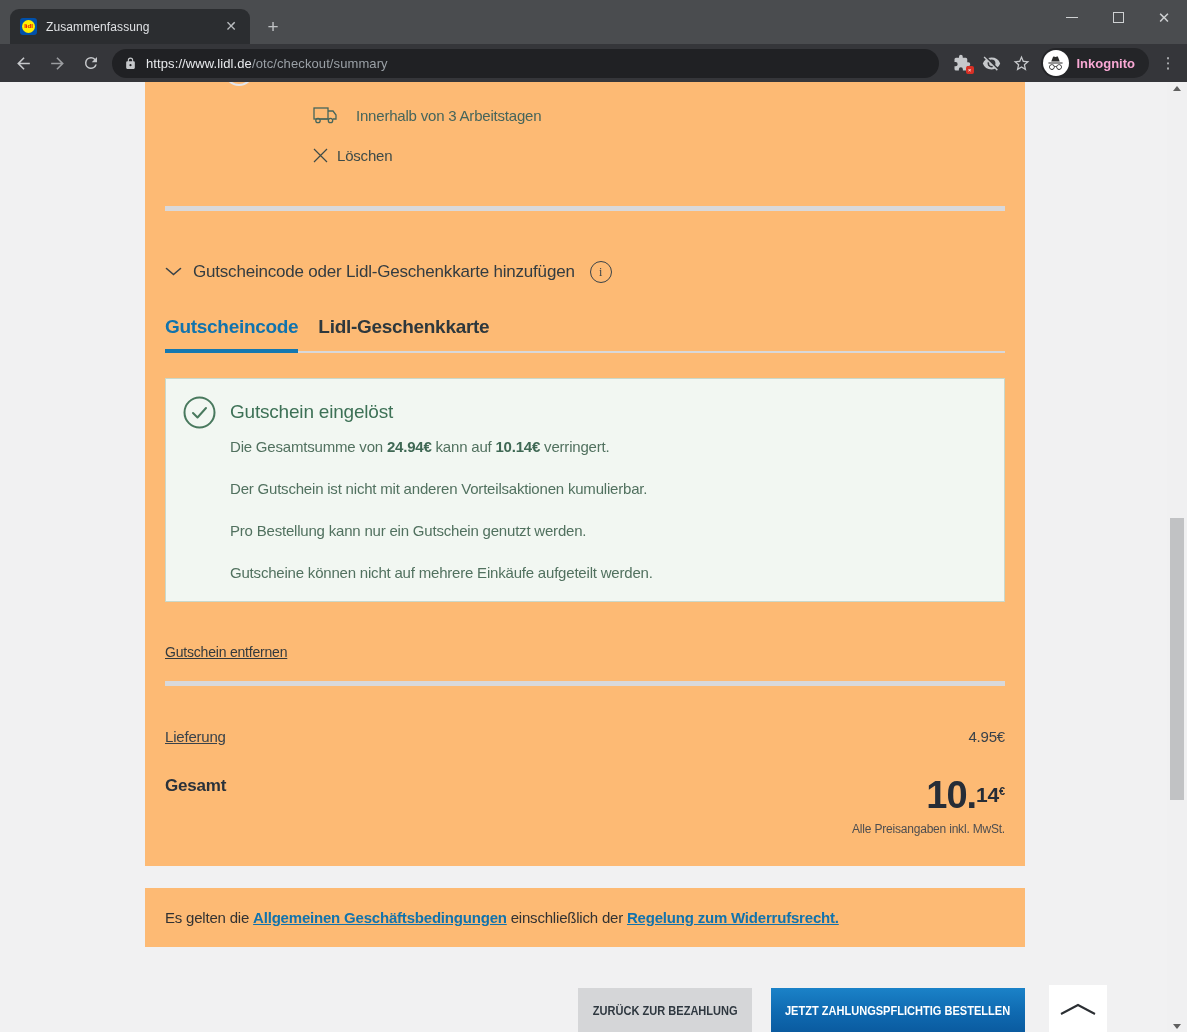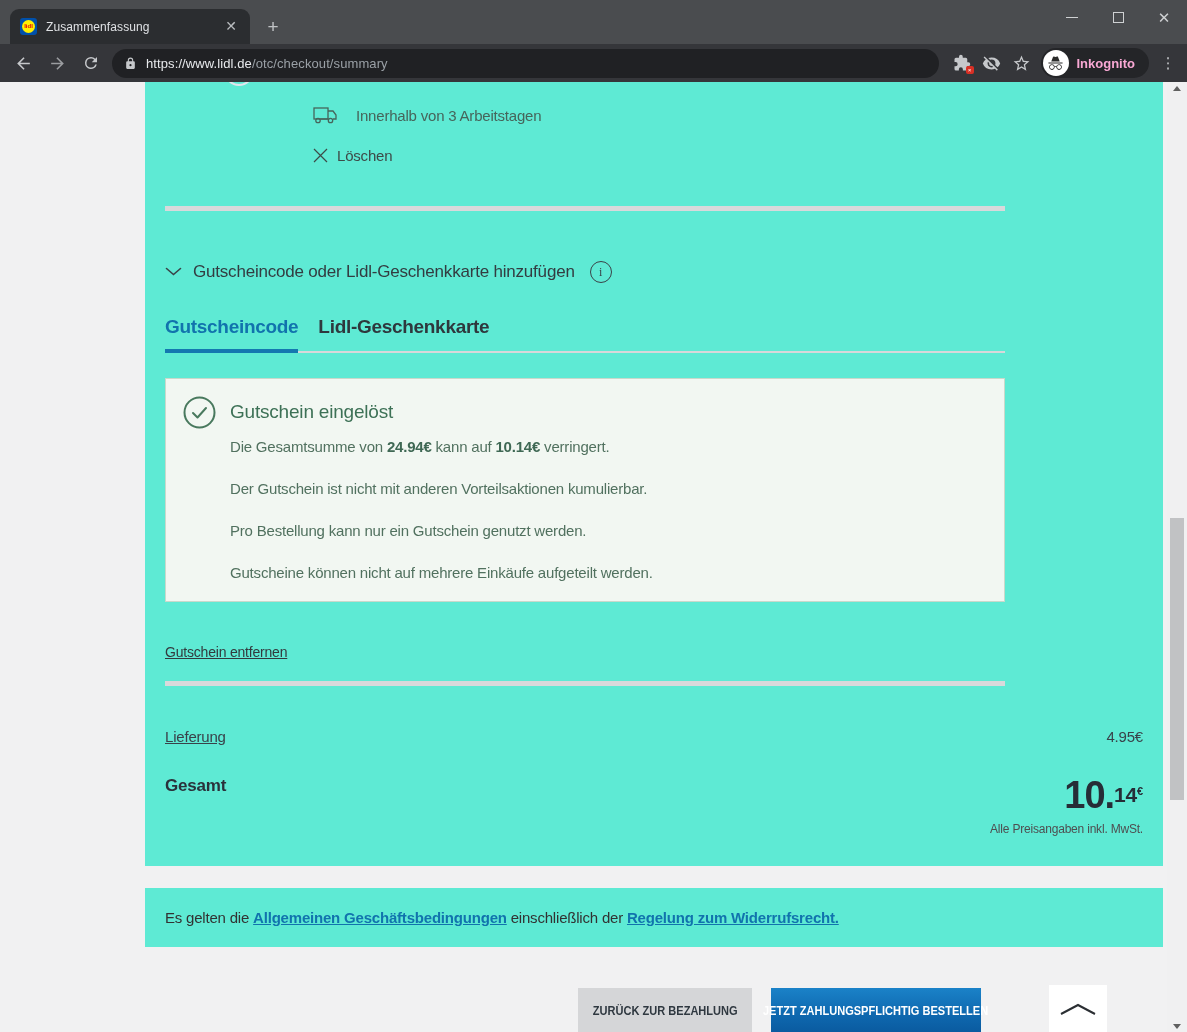--- a/index.html
+++ b/index.html
@@ -44,21 +44,21 @@
     padding:2px 14px 2px 2px; margin:0 4px; flex:none; }
   .incog .cir { width:26px; height:26px; border-radius:50%; background:#fff; display:flex;
     align-items:center; justify-content:center; }
   .incog .lbl { color:#f9a8d4; font-size:13px; font-weight:700; margin-left:8px; }
   .dots { width:30px; height:30px; display:flex; align-items:center; justify-content:center;
     color:#c3c5c8; font-size:15px; letter-spacing:0; flex:none; margin-right:4px; }
 
   
   .vp { position:absolute; top:82px; left:0; width:1187px; height:950px; background:#f1f1f2;
     overflow:hidden; letter-spacing:-.2px; }
-  .card { position:absolute; left:145px; width:1018px; background:#5eead4; }
+  .card { position:absolute; left:145px; width:880px; background:#fdba74; }
   .main-card { top:0; height:784px; }
   .foot-card { top:806px; height:59px; display:flex; align-items:center; padding:0 20px; }
 
   .crop-circle { position:absolute; left:79px; top:-26px; width:30px; height:30px;
     border:2px solid #e2e5ec; border-radius:50%; }
   .ship-row { position:absolute; left:168px; top:24px; display:flex; align-items:center; }
   .ship-txt { font-size:15px; color:#46655b; margin-left:18px; }
   .del-row { position:absolute; left:168px; top:65px; display:flex; align-items:center; }
   .del-txt { font-size:15px; color:#3d4b48; margin-left:9px; }
   .hr { position:absolute; left:20px; width:840px; height:5px; background:#d9d9db; }
@@ -101,21 +101,21 @@
   .bp-eur { font-size:11px; font-weight:700; line-height:1; margin-top:2px; }
   .vat { position:absolute; right:20px; top:740px; font-size:12px; color:#4e4e50; }
 
   .legal { font-size:15px; color:#323232; letter-spacing:-.2px; }
   .legal a { color:#1173ad; font-weight:700; text-decoration:underline; }
 
   .btn { position:absolute; top:906px; height:44px; display:flex; align-items:center;
     justify-content:center; font-size:13px; font-weight:700; }
   .cond { display:inline-block; transform:scaleX(.85); white-space:nowrap; letter-spacing:0; }
   .btn-back { left:578px; width:174px; background:#d5d6d8; color:#2f3840; }
-  .btn-order { left:771px; width:210px; color:#fff;
+  .btn-order { left:771px; width:254px; color:#fff;
     background:linear-gradient(180deg,#1b82c8 0%,#0f6ab1 55%,#0a5ba0 100%); }
   .btn-top { position:absolute; left:1049px; top:903px; width:58px; height:47px; background:#fff;
     display:flex; align-items:center; justify-content:center; }
 
   
   .sb { position:absolute; right:0; top:0; width:20px; height:950px; background:#f0f0f1; }
   .sb-up { position:absolute; top:4px; left:6px; width:0; height:0;
     border-left:4px solid transparent; border-right:4px solid transparent;
     border-bottom:5px solid #606060; }
   .sb-dn { position:absolute; bottom:3px; left:6px; width:0; height:0;

